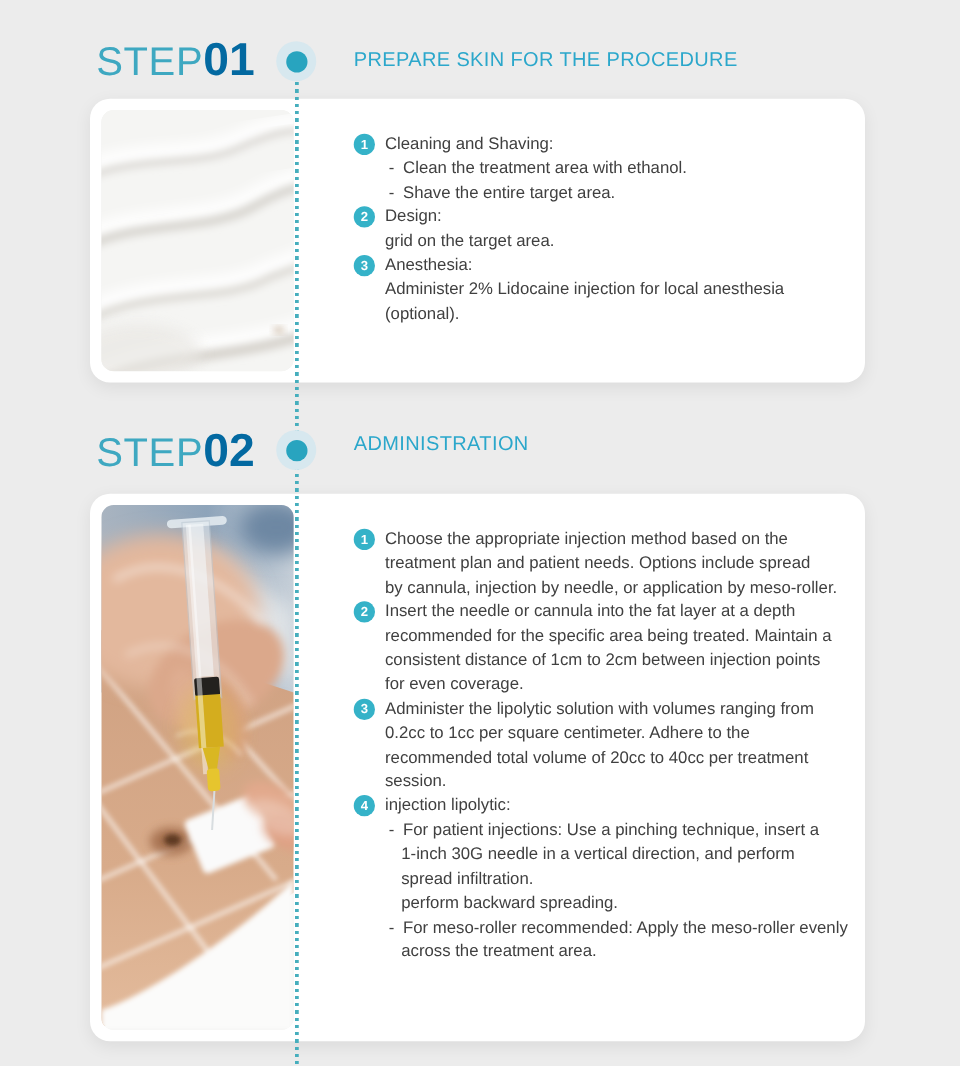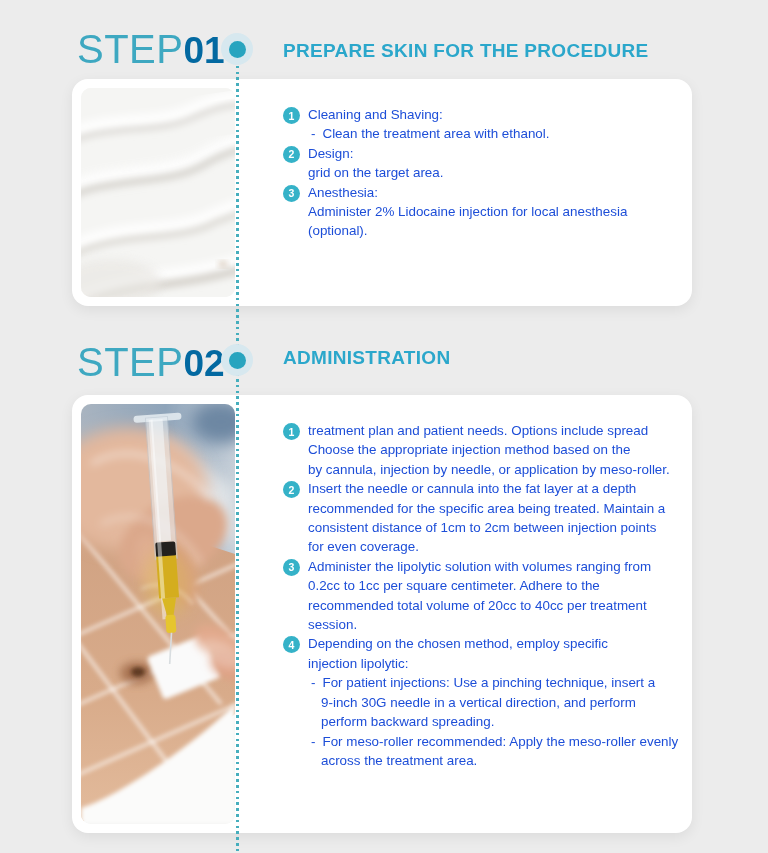--- a/index.html
+++ b/index.html
@@ -24,25 +24,25 @@
     display:flex;align-items:center;justify-content:center;
   }
   .dot-inner{width:17px;height:17px;border-radius:50%;background:#28A4BF;}
   .d1{left:221px;top:33px;}
   .d2{left:221px;top:344px;}
 
   
   .step-heading{position:absolute;left:77px;display:flex;align-items:baseline;}
   .h1{top:27px;}
   .h2{top:340px;}
-  .step-word{font-size:40px;font-weight:400;letter-spacing:.5px;color:#3EA8C1;}
+  .step-word{font-size:32px;font-weight:400;letter-spacing:.5px;color:#3EA8C1;}
   .step-num{font-size:37px;font-weight:800;color:#0369a1;letter-spacing:0;}
 
   .step-title{
-    position:absolute;left:283px;font-size:19px;font-weight:700;
+    position:absolute;left:283px;font-size:16px;font-weight:400;
     color:#2BA7CB;letter-spacing:.3px;
   }
   .t1{top:40px;}
   .t2{top:347px;}
 
   
   .card{
     position:absolute;left:72px;width:620px;background:#FFFFFF;
     border-radius:16px;box-shadow:0 4px 14px rgba(0,0,0,.07);
   }
@@ -58,21 +58,21 @@
   .photo svg{display:block;}
 
   .content{position:absolute;left:211px;top:26px;right:14px;}
   .item{display:flex;align-items:flex-start;}
   .badge{
     width:17px;height:17px;border-radius:50%;background:#35B2C8;color:#fff;
     font-size:10.5px;font-weight:700;display:flex;align-items:center;justify-content:center;
     flex:none;margin:2px 8px 0 0;
   }
   .lines{flex:1;min-width:0;}
-  .line{font-size:13.4px;line-height:19.4px;color:#1d4ed8;white-space:nowrap;}
+  .line{font-size:13.4px;line-height:19.4px;color:#404040;white-space:nowrap;}
   .line .dash{margin:0 7px 0 3px;}
   .line.c{padding-left:13px;}
 </style>
 </head>
 <body>
 
 <div class="page">
 
   <div class="timeline-line"></div>
 
@@ -110,20 +110,21 @@
         <ellipse cx="30" cy="195" rx="50" ry="24" fill="#e9e7e3" opacity=".7" filter="url(#b5)"></ellipse>
         <ellipse cx="142" cy="176" rx="4.5" ry="2.6" fill="#c4ad95" opacity=".75" filter="url(#b3)"></ellipse>
       </svg>
     </div>
     <div class="content">
         <div class="item">
           <span class="badge">1</span>
           <div class="lines">
             <div class="line t">Cleaning and Shaving:</div>
             <div class="line d"><span class="dash">-</span><span>Clean the treatment area with ethanol.</span></div>
+            <div class="line d"><span class="dash">-</span><span>Shave the entire target area.</span></div>
           </div>
         </div>
         <div class="item">
           <span class="badge">2</span>
           <div class="lines">
             <div class="line t">Design:</div>
             <div class="line t">grid on the target area.</div>
           </div>
         </div>
         <div class="item">
@@ -219,22 +220,22 @@
           <polygon points="78,194 92,194 88,213 82,213" fill="#d9b722"></polygon>
           <rect x="80" y="211" width="10" height="18" rx="3" fill="#e6c52e"></rect>
           <line x1="85" y1="229" x2="81" y2="260" stroke="#d8dde0" stroke-width="1.6"></line>
         </g>
       </svg>
     </div>
     <div class="content">
         <div class="item">
           <span class="badge">1</span>
           <div class="lines">
+            <div class="line t">Choose the appropriate injection method based on the</div>
             <div class="line t">treatment plan and patient needs. Options include spread</div>
-            <div class="line t">Choose the appropriate injection method based on the</div>
             <div class="line t">by cannula, injection by needle, or application by meso-roller.</div>
           </div>
         </div>
         <div class="item">
           <span class="badge">2</span>
           <div class="lines">
             <div class="line t">Insert the needle or cannula into the fat layer at a depth</div>
             <div class="line t">recommended for the specific area being treated. Maintain a</div>
             <div class="line t">consistent distance of 1cm to 2cm between  injection points</div>
             <div class="line t">for even coverage.</div>
@@ -245,24 +246,24 @@
           <div class="lines">
             <div class="line t">Administer the lipolytic solution with volumes ranging from</div>
             <div class="line t">0.2cc to 1cc per square centimeter. Adhere to the</div>
             <div class="line t">recommended total volume of 20cc to 40cc per treatment</div>
             <div class="line t">session.</div>
           </div>
         </div>
         <div class="item">
           <span class="badge">4</span>
           <div class="lines">
-            <div class="line t">Depending on the chosen method, employ specific</div>
             <div class="line t">injection lipolytic:</div>
             <div class="line d"><span class="dash">-</span><span>For patient injections: Use a pinching technique, insert a</span></div>
-            <div class="line c">9-inch 30G needle in a vertical direction, and perform</div>
+            <div class="line c">1-inch 30G needle in a vertical direction, and perform</div>
+            <div class="line c">spread infiltration.</div>
             <div class="line c">perform backward spreading.</div>
             <div class="line d"><span class="dash">-</span><span>For meso-roller recommended: Apply the meso-roller evenly</span></div>
             <div class="line c">across the treatment area.</div>
           </div>
         </div>
       </div>
   </div>
 
 </div>
 

